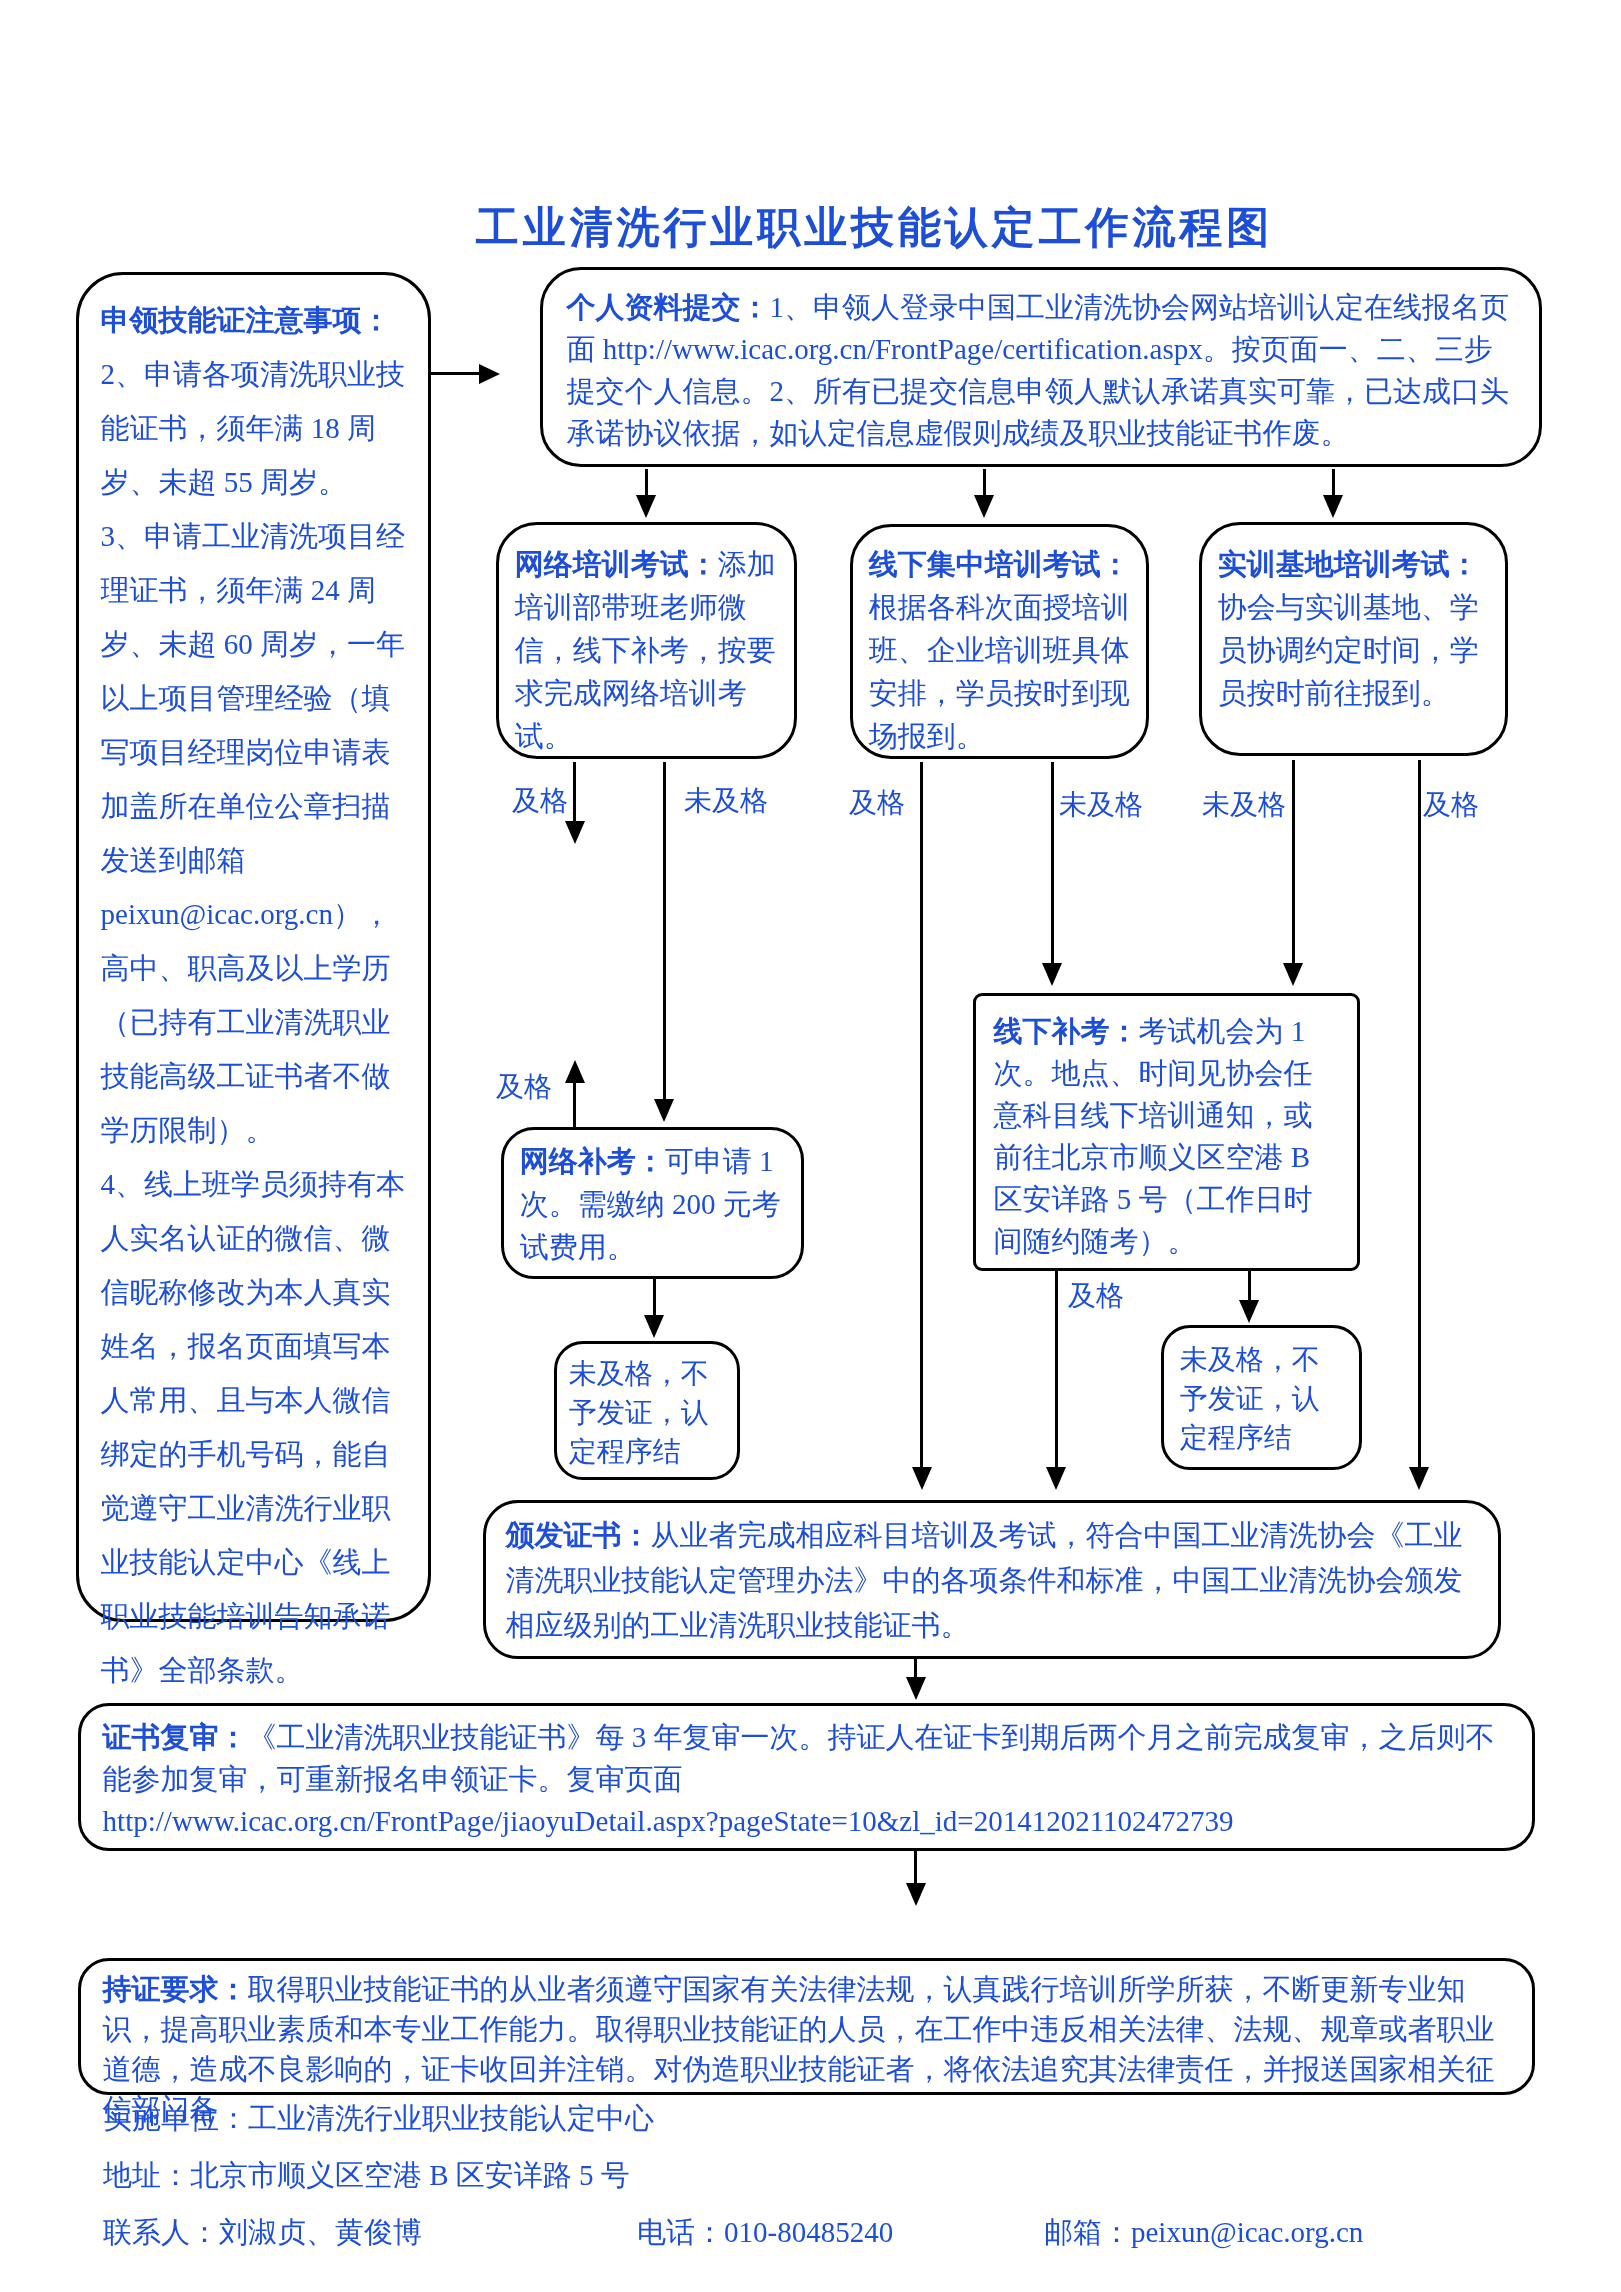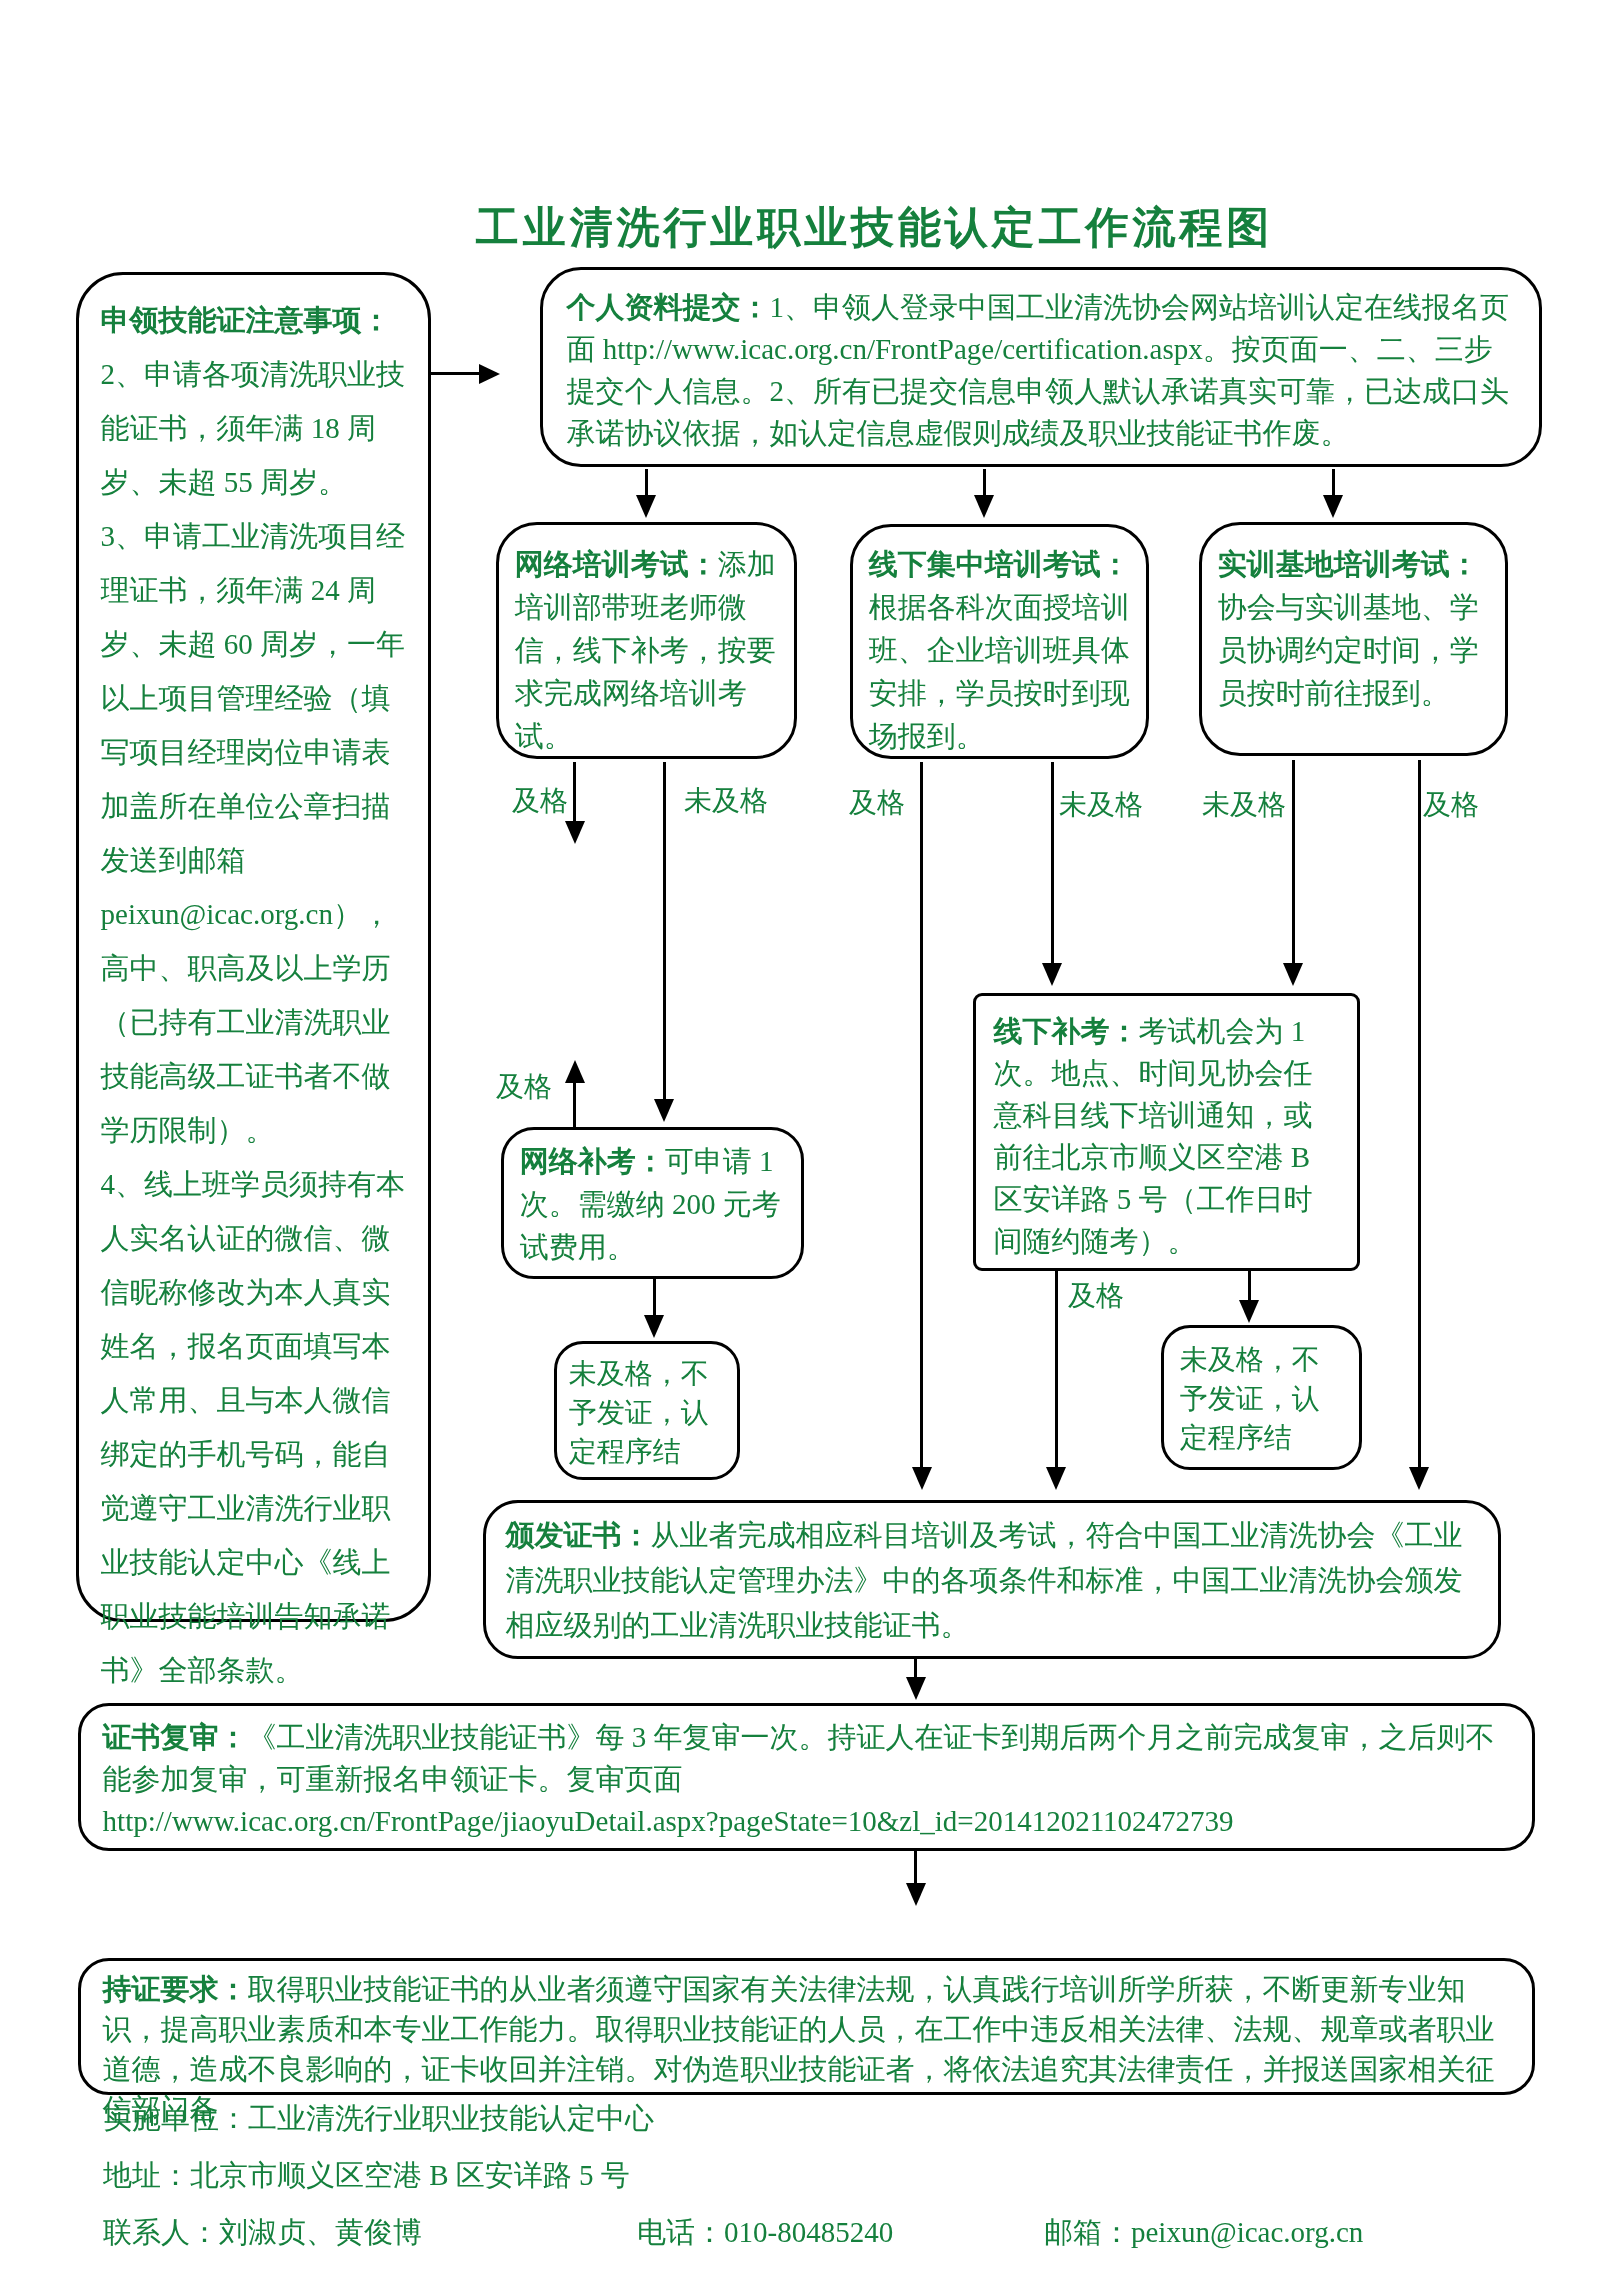--- a/index.html
+++ b/index.html
@@ -1,18 +1,18 @@
 <!DOCTYPE html>
 <html><head>
 <meta charset="utf-8">
 <style>
   html,body{margin:0;padding:0;background:#ffffff;}
   #canvas{
     position:relative;width:1621px;height:2293px;background:#ffffff;
-    font-family:"Liberation Serif","DejaVu Serif",serif;color:#15803d;
+    font-family:"Liberation Serif","DejaVu Serif",serif;color:#1d4ed8;
   }
   .box{
     position:absolute;box-sizing:border-box;border:3.9px solid #000;
     background:#fff;font-size:29px;line-height:43px;
   }
   .box b{font-family:"Liberation Sans","DejaVu Sans",sans-serif;font-weight:bold;}
   .vline{position:absolute;width:2.9px;background:#000;}
   .hline{position:absolute;height:2.9px;background:#000;}
   .tri-down{position:absolute;width:0;height:0;border-left:10.8px solid transparent;border-right:10.8px solid transparent;border-top:23.5px solid #000;}
   .tri-up{position:absolute;width:0;height:0;border-left:10.8px solid transparent;border-right:10.8px solid transparent;border-bottom:23.5px solid #000;}

